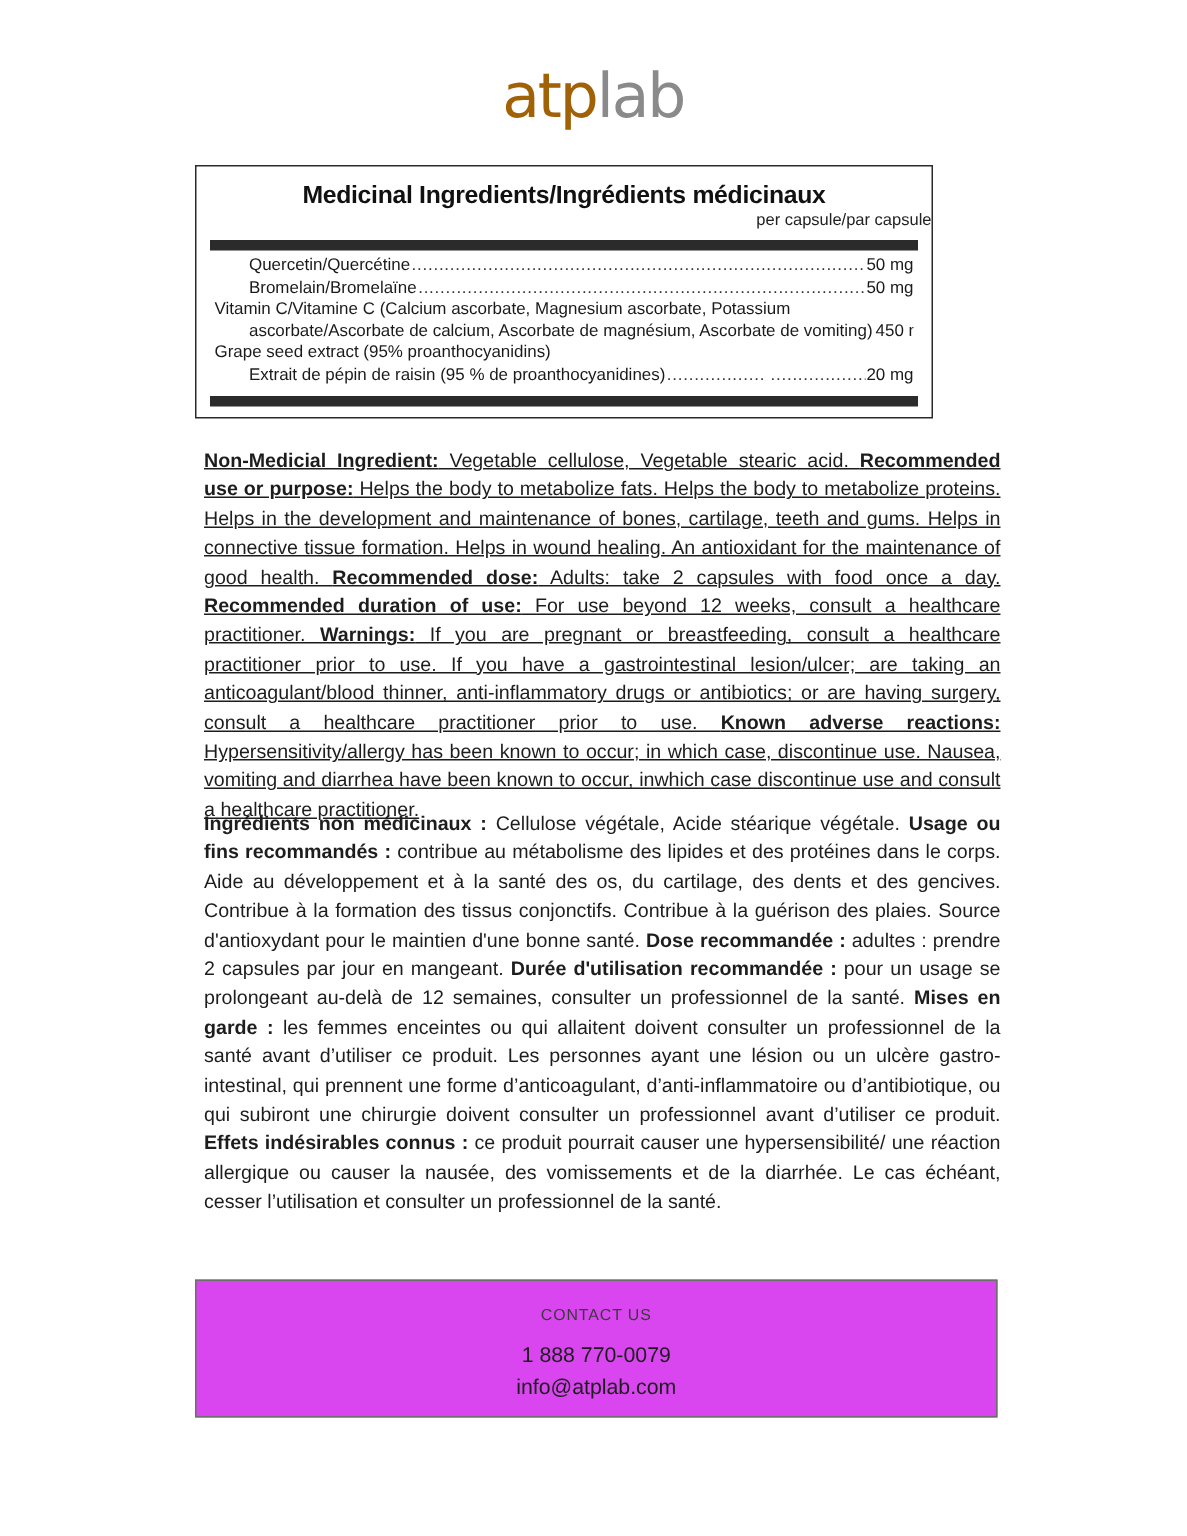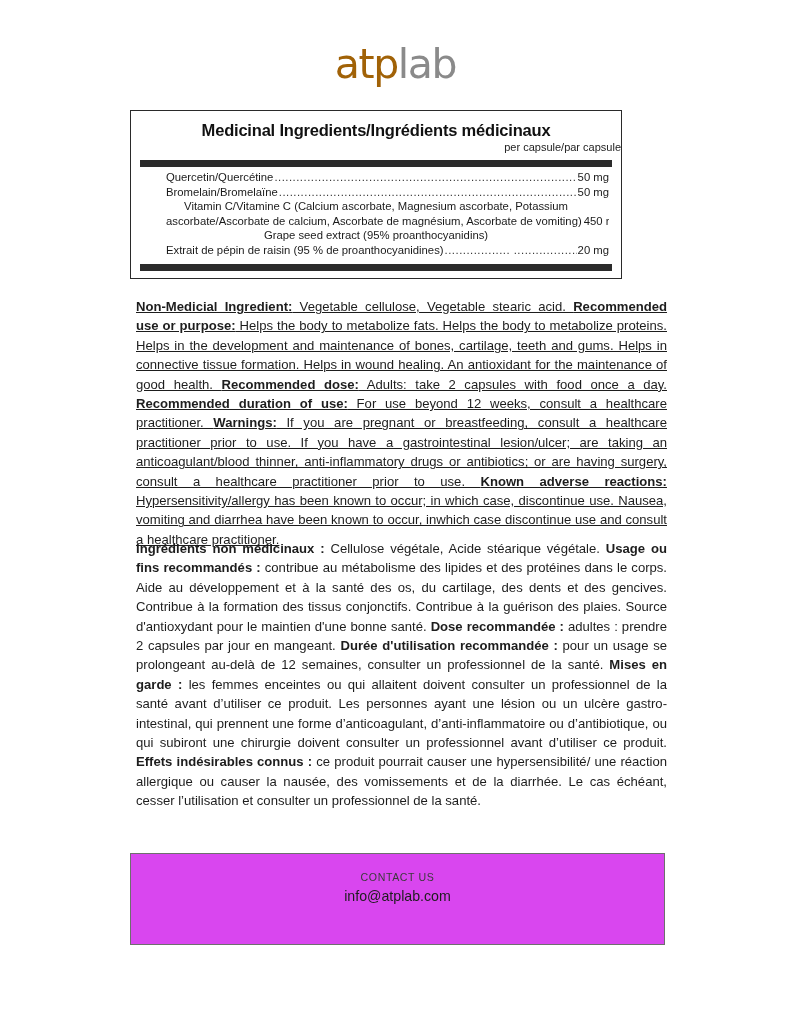--- a/index.html
+++ b/index.html
@@ -71,21 +71,21 @@
   }
   .ing-row {
     font-size: 11.3px;
     line-height: 14.6px;
     color: #1a1a1a;
     white-space: nowrap;
     overflow: hidden;
     display: flex;
     align-items: baseline;
   }
-  .ing-row.plain { display: block; white-space: normal; text-align: center; }
+  .ing-row.plain { display: block; white-space: normal; }
   .ing-name { flex: 0 0 auto; margin-left: 23px; }
   .leader {
     flex: 1 1 auto;
     overflow: hidden;
     white-space: nowrap;
     letter-spacing: 0.5px;
     color: #333;
     margin: 0 1px;
   }
   .ing-amt { flex: 0 0 auto; }
@@ -175,14 +175,15 @@
     </div>
   <div class="bar-bottom"></div>
 </div>
 
 <div class="body-block" id="en-block"><b>Non-Medicial Ingredient:</b><span>  Vegetable cellulose, Vegetable stearic acid. </span><b>Recommended use or purpose:</b><span> Helps the body to metabolize fats. Helps the body to metabolize proteins. Helps in the development and maintenance of bones, cartilage, teeth and gums. Helps in connective tissue formation. Helps in wound healing. An antioxidant for the maintenance of good health. </span><b>Recommended dose:</b><span> Adults: take 2 capsules with food once a day. </span><b>Recommended duration of use:</b><span> For use beyond 12 weeks, consult a healthcare practitioner. </span><b>Warnings:</b><span> If you are pregnant or breastfeeding, consult a healthcare practitioner prior to use. If you have a gastrointestinal lesion/ulcer; are taking an anticoagulant/blood thinner, anti-inflammatory drugs or antibiotics; or are having surgery, consult a healthcare practitioner prior to use. </span><b>Known adverse reactions:</b><span> Hypersensitivity/allergy has been known to occur; in which case, discontinue use. Nausea, vomiting and diarrhea have been known to occur, inwhich case discontinue use and consult a healthcare practitioner.</span></div>
 
 <div class="body-block" id="fr-block"><b>Ingrédients non médicinaux :</b><span> Cellulose végétale, Acide stéarique végétale. </span><b>Usage ou fins recommandés :</b><span> contribue au métabolisme des lipides et des protéines dans le corps. Aide au développement et à la santé des os, du cartilage, des dents et des gencives. Contribue à la formation des tissus conjonctifs. Contribue à la guérison des plaies. Source d'antioxydant pour le maintien d'une bonne santé. </span><b>Dose recommandée :</b><span> adultes : prendre 2 capsules par jour en mangeant. </span><b>Durée d'utilisation recommandée :</b><span> pour un usage se prolongeant au-delà de 12 semaines, consulter un professionnel de la santé. </span><b>Mises en garde :</b><span> les femmes enceintes ou qui allaitent doivent consulter un professionnel de la santé avant d’utiliser ce produit. Les personnes ayant une lésion  ou un ulcère gastro-intestinal, qui prennent une forme d’anticoagulant, d’anti-inflammatoire ou d’antibiotique, ou qui subiront une chirurgie doivent consulter un professionnel avant d’utiliser ce produit. </span><b>Effets indésirables connus :</b><span> ce produit pourrait causer une hypersensibilité/ une réaction allergique ou causer la nausée, des vomissements et de la diarrhée. Le cas échéant, cesser l’utilisation et consulter un professionnel de la santé.</span></div>
 
 <div class="contact-box">
   <div class="contact-label">CONTACT US</div>
+  <div class="contact-phone">1 888 770-0079</div>
   <div class="contact-email">info@atplab.com</div>
 </div>
 
 </body></html>

